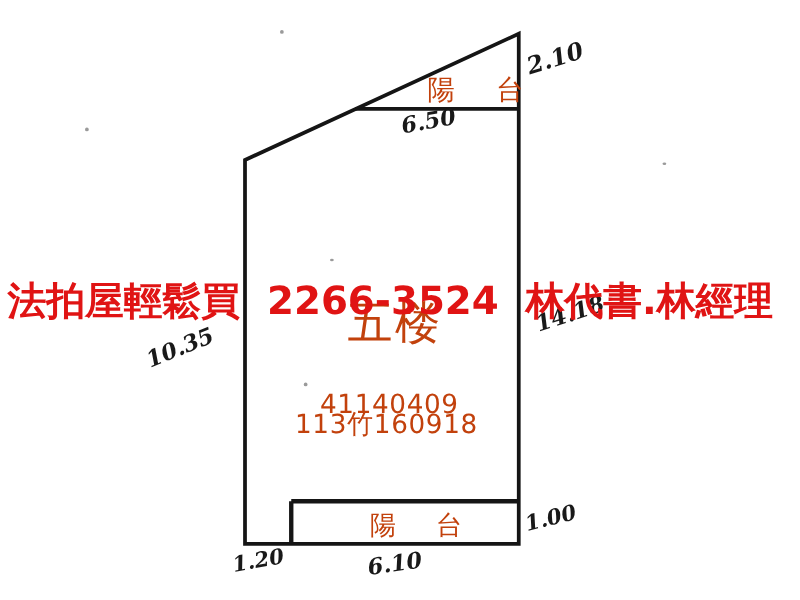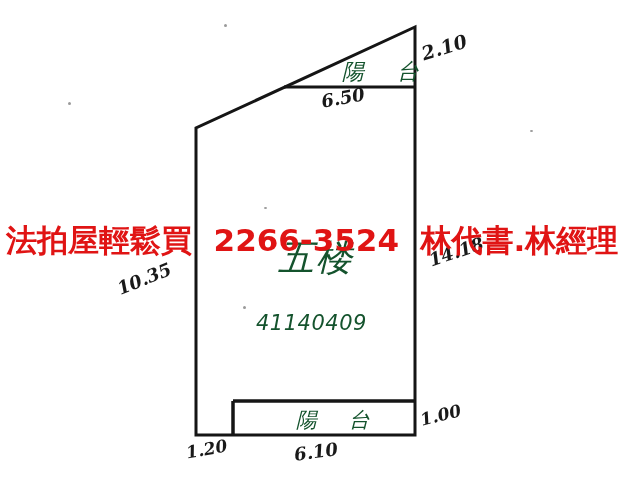--- a/index.html
+++ b/index.html
@@ -6,25 +6,24 @@
   .stage{
     position:relative;
     width:640px;height:480px;
     background:#ffffff;
     overflow:hidden;
     font-family:"DejaVu Sans","Liberation Sans",sans-serif;
   }
   .lines{position:absolute;left:0;top:0;z-index:1;}
   .lbl{
     position:absolute;
-    color:#14532d;
+    color:#c2410c;
     white-space:pre;
     z-index:2;
     font-family:"DejaVu Sans","Liberation Sans",sans-serif;
-    font-style:italic;
   }
   .balcony-label{font-size:22px;letter-spacing:1px;}
   .maker-label{font-size:22px;letter-spacing:0.5px;}
   .floor-label{font-size:36px;letter-spacing:2px;}
   .case-num{font-size:21px;letter-spacing:0.5px;}
   .hand{
     position:absolute;
     font-family:"DejaVu Serif","Liberation Serif",serif;
     font-style:italic;
     font-weight:bold;
@@ -71,20 +70,21 @@
     <line x1="233" y1="401" x2="233" y2="435" stroke="#151515" stroke-width="3.5"></line>
   </svg>
 
   <div class="lbl balcony-label" style="left:342px;top:57px;">陽    台</div>
 
 
   <div class="lbl floor-label" style="left:278px;top:234px;">五楼</div>
 
   <div class="lbl case-num" style="left:256px;top:311px;">41140409</div>
 
+  <div class="lbl case-num" style="left:236px;top:325px;">113竹160918</div>
 
   <div class="lbl balcony-label" style="left:296px;top:406px;font-size:21px;">陽    台</div>
 
   <div class="hand" style="left:421px;top:36px;font-size:19px;transform:rotate(-17deg);">2.10</div>
 
   <div class="hand" style="left:321px;top:87px;font-size:18px;transform:rotate(-10deg);">6.50</div>
 
   <div class="hand" style="left:116px;top:268px;font-size:18px;transform:rotate(-22deg);">10.35</div>
 
   <div class="hand" style="left:428px;top:241px;font-size:18px;transform:rotate(-18deg);">14.18</div>

